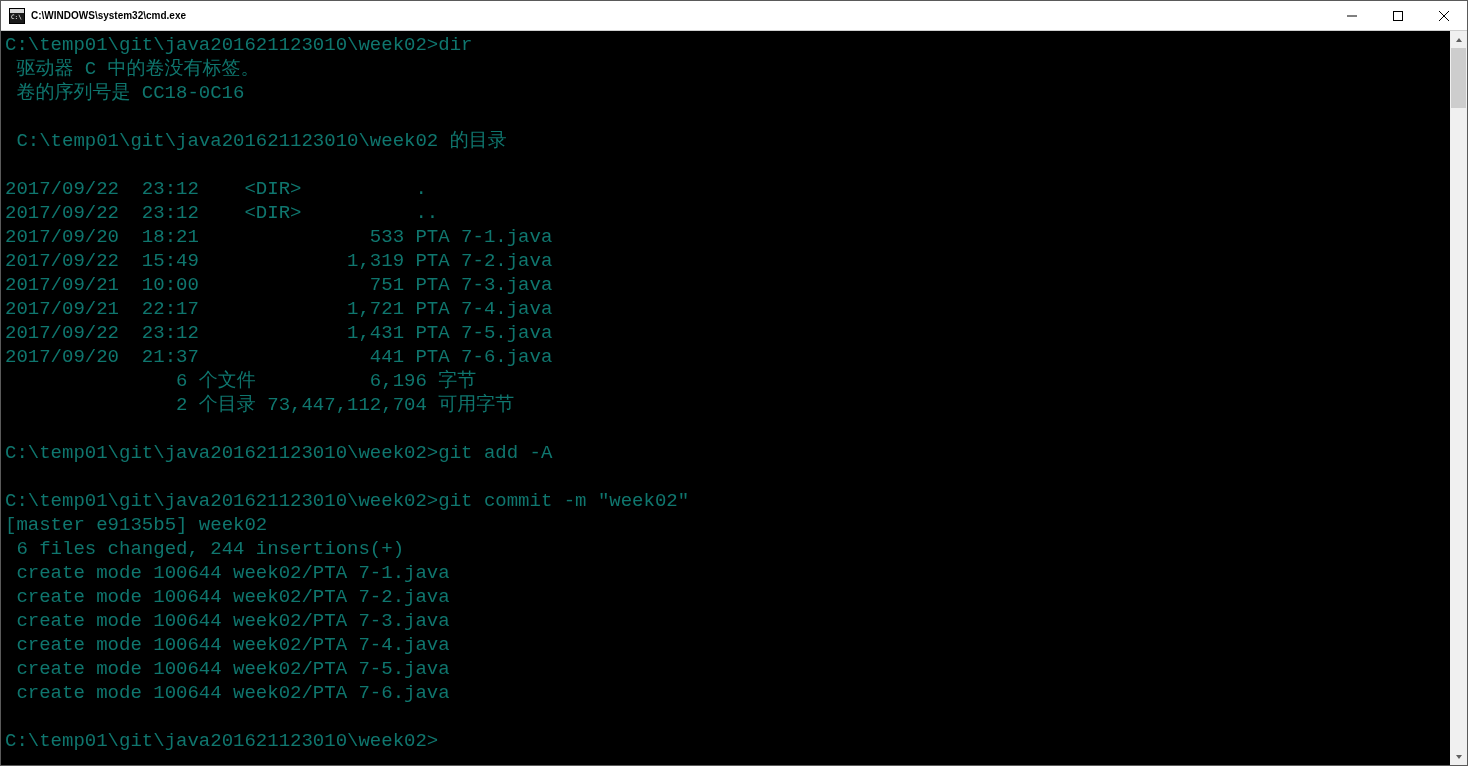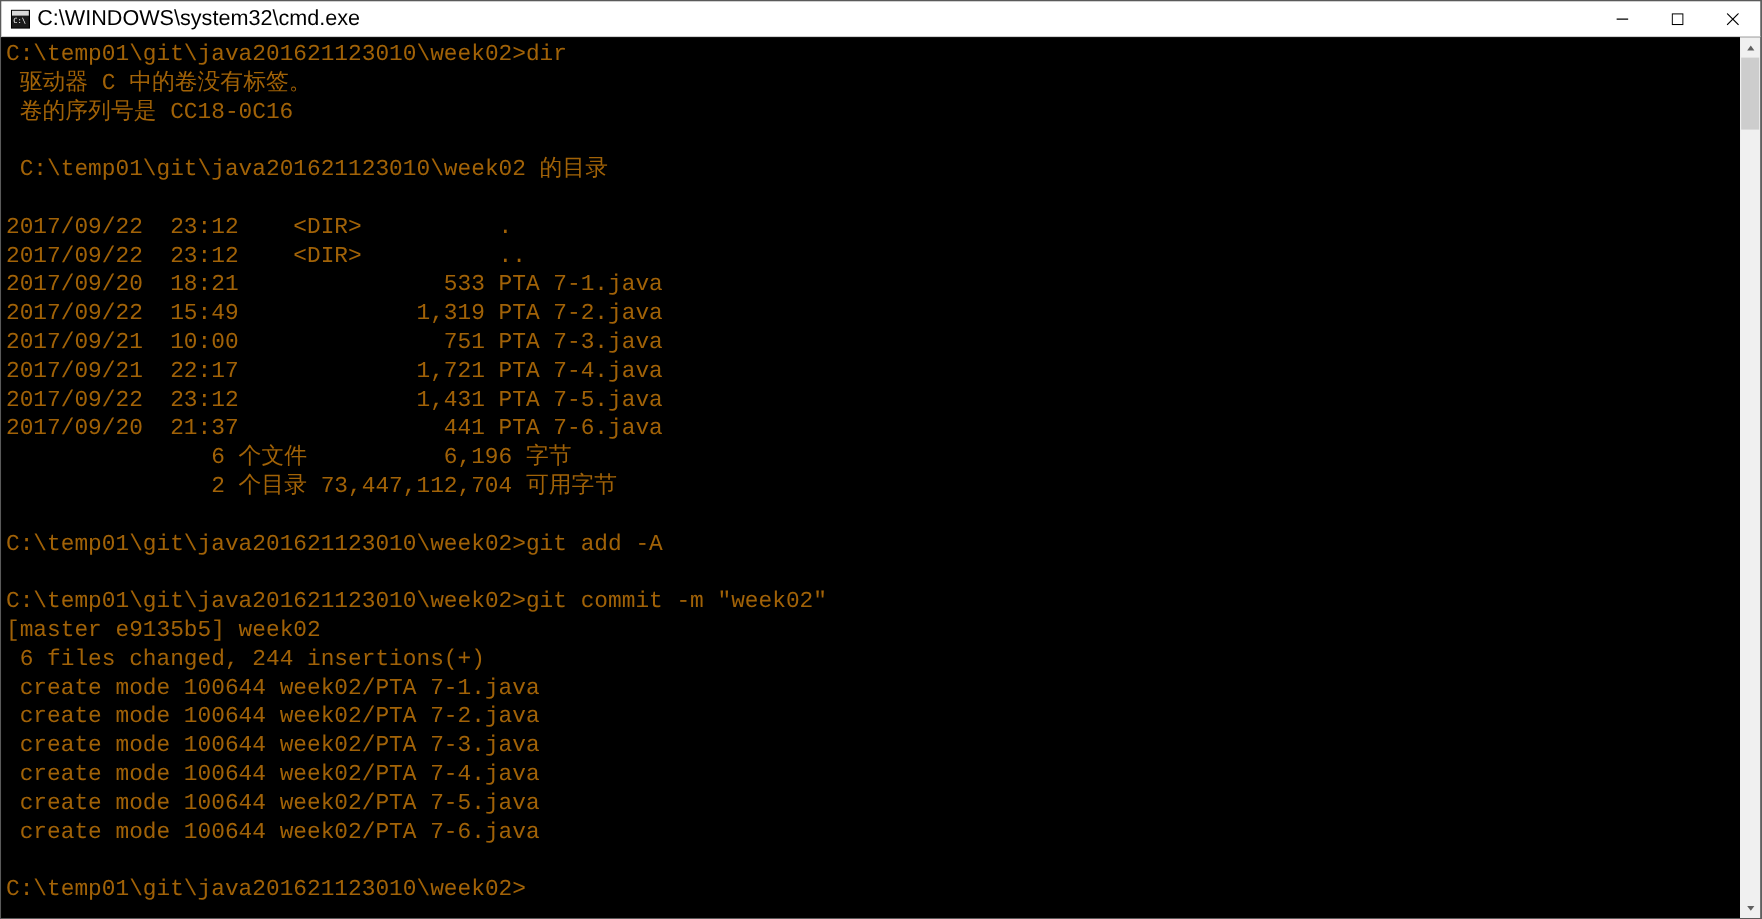--- a/index.html
+++ b/index.html
@@ -17,38 +17,38 @@
     background: #ffffff;
     display: flex; align-items: center;
     border-bottom: 1px solid #cfcfcf;
     user-select: none;
   }
   .titlebar .icon {
     width: 16px; height: 16px; margin: 0 6px 0 8px;
     display: inline-flex; align-items: center; justify-content: center;
   }
   .titlebar .title {
-    font-size: 18px; color: #000; flex: 0 0 auto;
+    font-size: 10px; color: #000; flex: 0 0 auto; font-weight: bold;
   }
   .titlebar .spacer { flex: 1 1 auto; }
   .titlebar .ctrl {
     width: 46px; height: 30px;
     display: flex; align-items: center; justify-content: center;
     color: #000; font-size: 12px;
   }
 
   .client {
     flex: 1 1 auto;
     display: flex; flex-direction: row;
     background: #000;
     min-height: 0;
   }
   .terminal {
     flex: 1 1 auto;
-    color: #a16207;
+    color: #0f766e;
     font-family: "NSimSun", "SimSun", "Consolas", "Courier New", monospace;
     font-size: 19px;
     line-height: 24px;
     white-space: pre;
     padding: 2px 0 2px 4px;
     overflow: hidden;
   }
   .scrollbar {
     width: 17px;
     background: #f0f0f0;

